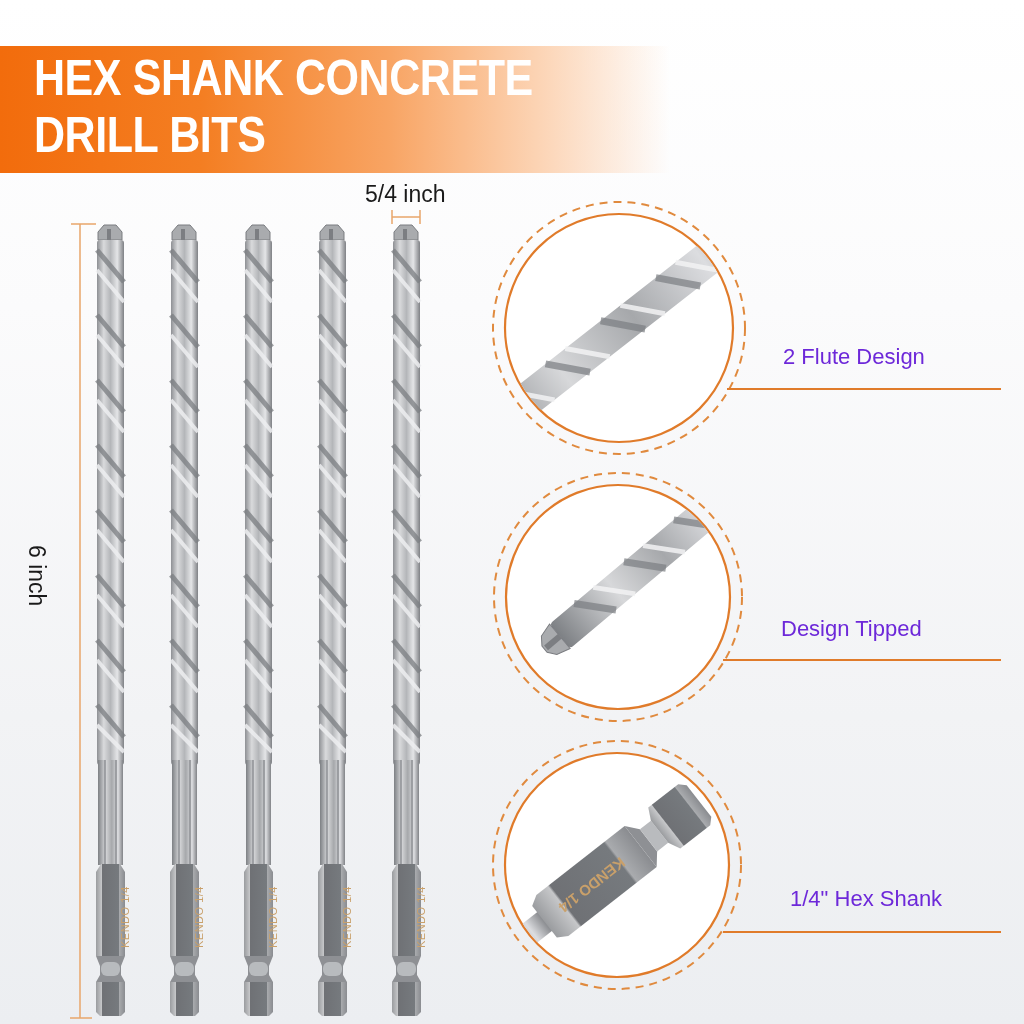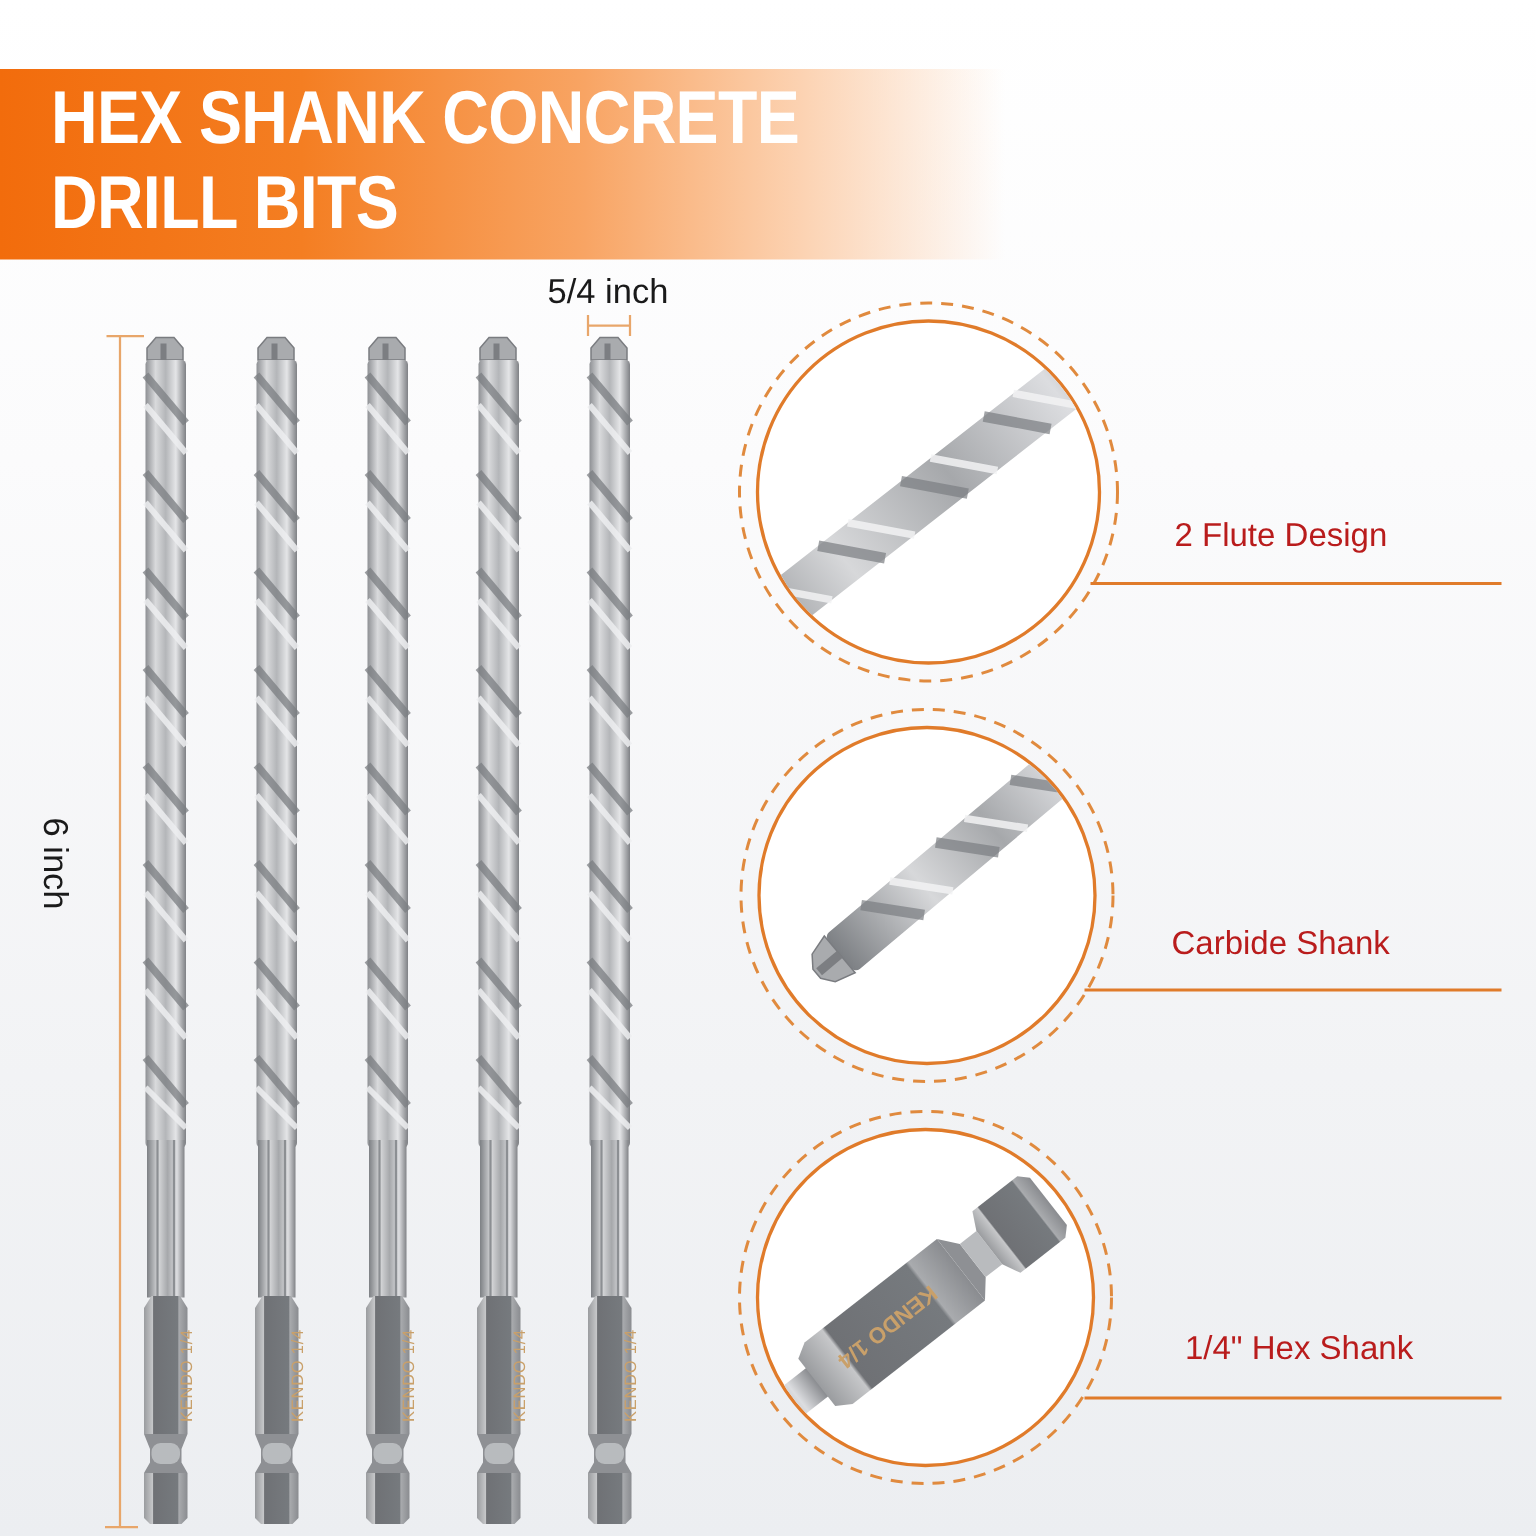--- a/index.html
+++ b/index.html
@@ -24,21 +24,21 @@
     font-family:"Liberation Sans", sans-serif;
   }
   .dim-width { left:365px; top:181px; }
   .dim-length {
     left:24px; top:545px; transform-origin:left top;
     transform: rotate(90deg) translate(0,-26px);
     white-space:nowrap;
   }
   svg.layer { position:absolute; left:0; top:0; }
   .feature-label {
-    position:absolute; color:#b91c1c; font-size:22px;
+    position:absolute; color:#6d28d9; font-size:22px;
     font-family:"Liberation Sans", sans-serif; white-space:nowrap;
   }
 </style>
 </head>
 <body>
 
 <div class="banner"></div>
 <h1 class="banner-title">
   <span>HEX SHANK CONCRETE</span><br>
   <span>DRILL BITS</span>
@@ -221,14 +221,14 @@
 
 <div>
   <div style="position:absolute;left:119px;top:948px;transform-origin:left top;transform:rotate(-90deg);color:#c9a06a;font-size:11px;font-family:'Liberation Sans',sans-serif;white-space:nowrap;letter-spacing:0.5px;">KENDO 1/4</div>
   <div style="position:absolute;left:193px;top:948px;transform-origin:left top;transform:rotate(-90deg);color:#c9a06a;font-size:11px;font-family:'Liberation Sans',sans-serif;white-space:nowrap;letter-spacing:0.5px;">KENDO 1/4</div>
   <div style="position:absolute;left:267px;top:948px;transform-origin:left top;transform:rotate(-90deg);color:#c9a06a;font-size:11px;font-family:'Liberation Sans',sans-serif;white-space:nowrap;letter-spacing:0.5px;">KENDO 1/4</div>
   <div style="position:absolute;left:341px;top:948px;transform-origin:left top;transform:rotate(-90deg);color:#c9a06a;font-size:11px;font-family:'Liberation Sans',sans-serif;white-space:nowrap;letter-spacing:0.5px;">KENDO 1/4</div>
   <div style="position:absolute;left:415px;top:948px;transform-origin:left top;transform:rotate(-90deg);color:#c9a06a;font-size:11px;font-family:'Liberation Sans',sans-serif;white-space:nowrap;letter-spacing:0.5px;">KENDO 1/4</div>
 </div>
 
 <div class="feature-label" style="left:783px;top:344px;">2 Flute Design</div>
-<div class="feature-label" style="left:781px;top:616px;">Carbide Shank</div>
+<div class="feature-label" style="left:781px;top:616px;">Design Tipped</div>
 <div class="feature-label" style="left:790px;top:886px;">1/4" Hex Shank</div>
 
 </body></html>

